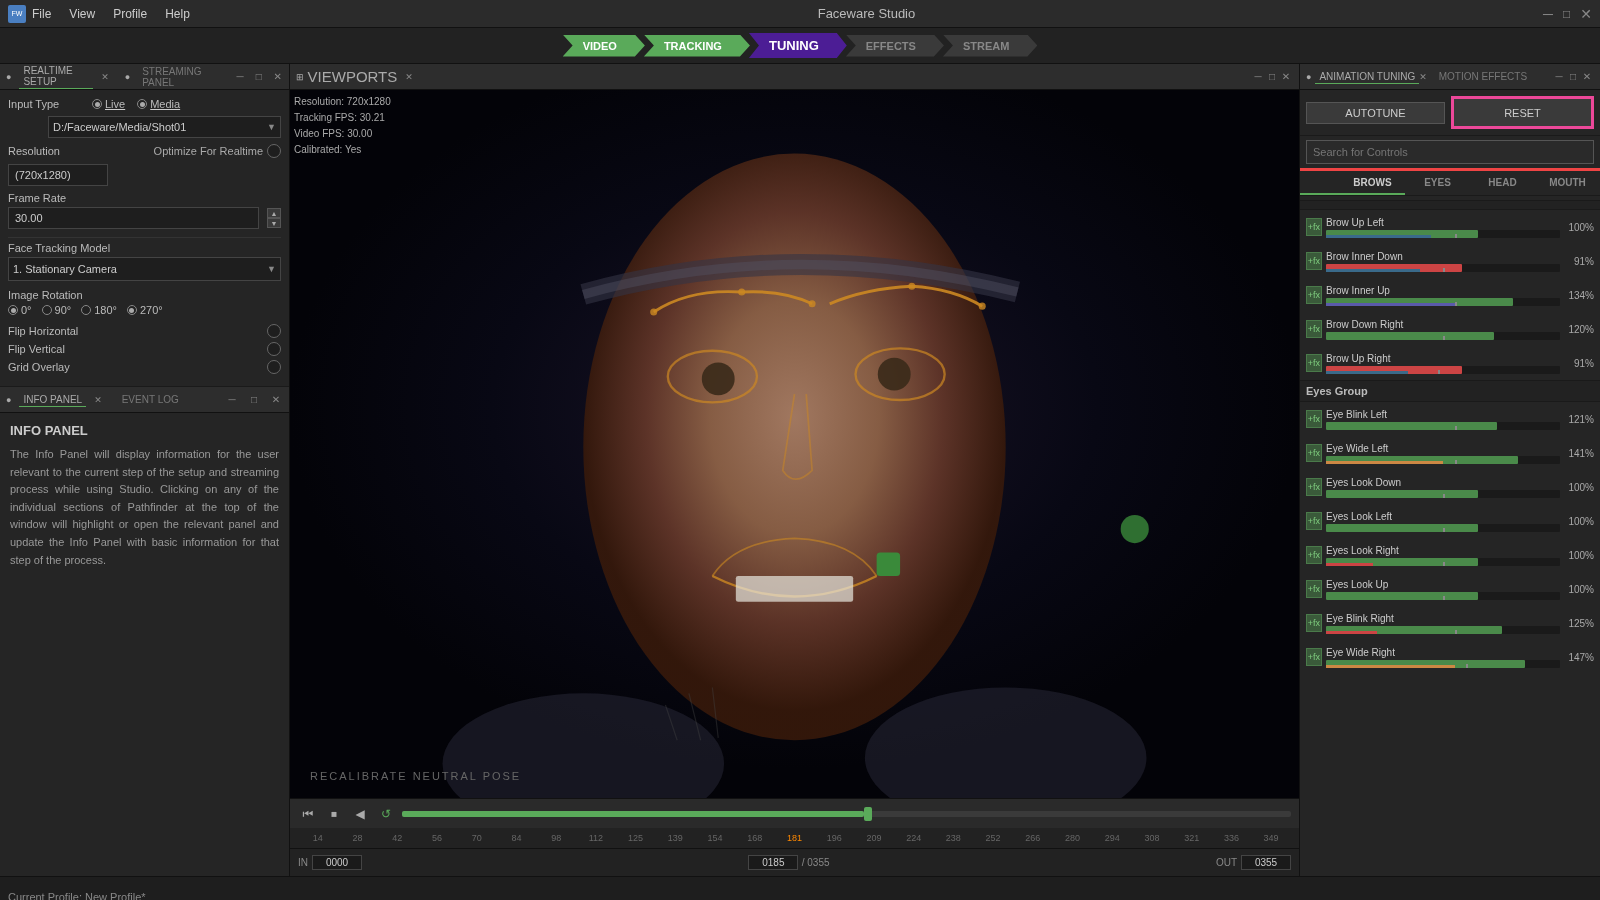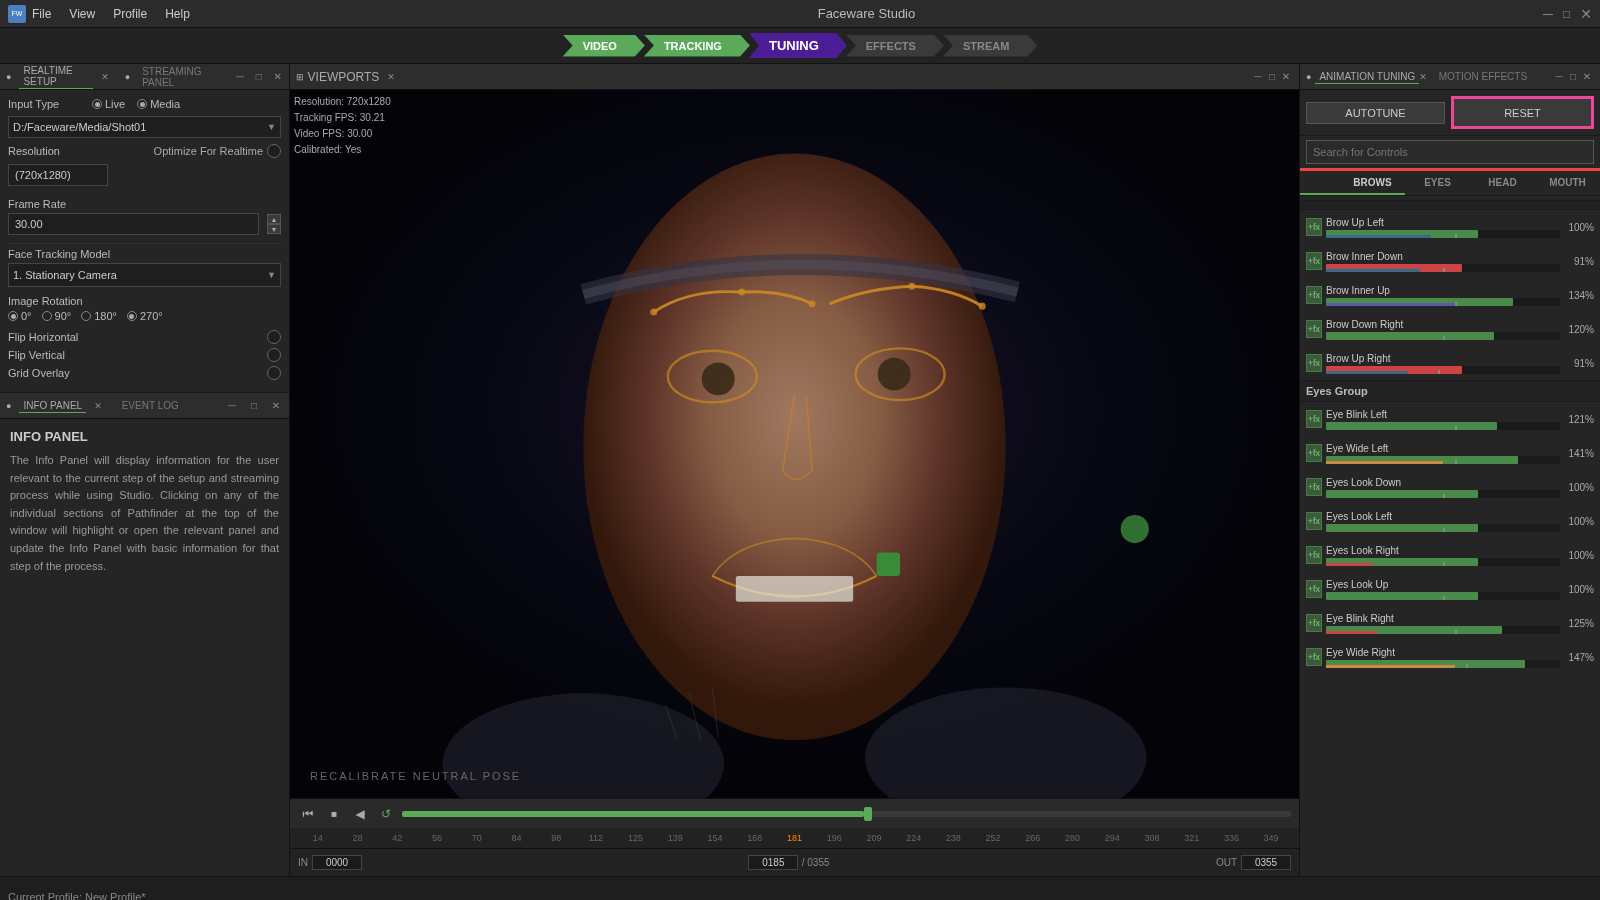--- a/index.html
+++ b/index.html
@@ -99,20 +99,21 @@
     }
     .section-label {
       font-size: 11px;
       color: #bbb;
       min-width: 80px;
     }
     .radio-group {
       display: flex;
       gap: 12px;
       margin-left: 4px;
+      text-decoration: underline;
     }
     .radio-item {
       display: flex;
       align-items: center;
       gap: 3px;
       font-size: 11px;
       color: #bbb;
     }
     .radio-circle {
       width: 10px;
@@ -130,20 +131,21 @@
       height: 5px;
       border-radius: 50%;
       background: #aaa;
       display: block;
     }
 
     .dropdown-row {
       display: flex;
       align-items: center;
       margin-bottom: 6px;
+      margin-left: 40px;
     }
     .dropdown-select {
       flex: 1;
       background: #1e1e1e;
       border: 1px solid #444;
       color: #ccc;
       padding: 2px 4px;
       font-size: 11px;
       height: 22px;
       display: flex;
@@ -291,21 +293,21 @@
     }
 
     #viewport-header {
       height: 26px;
       background: #2d2d2d;
       display: flex;
       align-items: center;
       padding: 0 6px;
       border-bottom: 1px solid #111;
     }
-    .viewport-title { font-size: 12px; color: #aaa; margin-right: 8px; }
+    .viewport-title { font-size: 15px; color: #aaa; margin-right: 8px; }
 
     #viewport-area {
       flex: 1;
       background: #1a1a1a;
       position: relative;
       overflow: hidden;
     }
 
     #recalibrate-text {
       position: absolute;
@@ -677,21 +679,21 @@
           <span>D:/Faceware/Media/Shot01</span>
           <span class="dropdown-arrow">▼</span>
         </div>
       </div>
 
       <div class="resolution-row">
         <div class="resolution-label">Resolution</div>
         <div class="optimize-label">Optimize For Realtime</div>
         <div class="circle-radio"></div>
       </div>
-      <div style="margin-bottom:12px;">
+      <div style="margin-bottom:6px;">
         <div class="resolution-value">(720x1280)</div>
       </div>
 
       <div class="field-group">
         <div class="field-label">Frame Rate</div>
         <div class="field-row">
           <div class="framerate-input">30.00</div>
           <div class="spinner">
             <div class="spinner-btn">▲</div>
             <div class="spinner-btn">▼</div>

